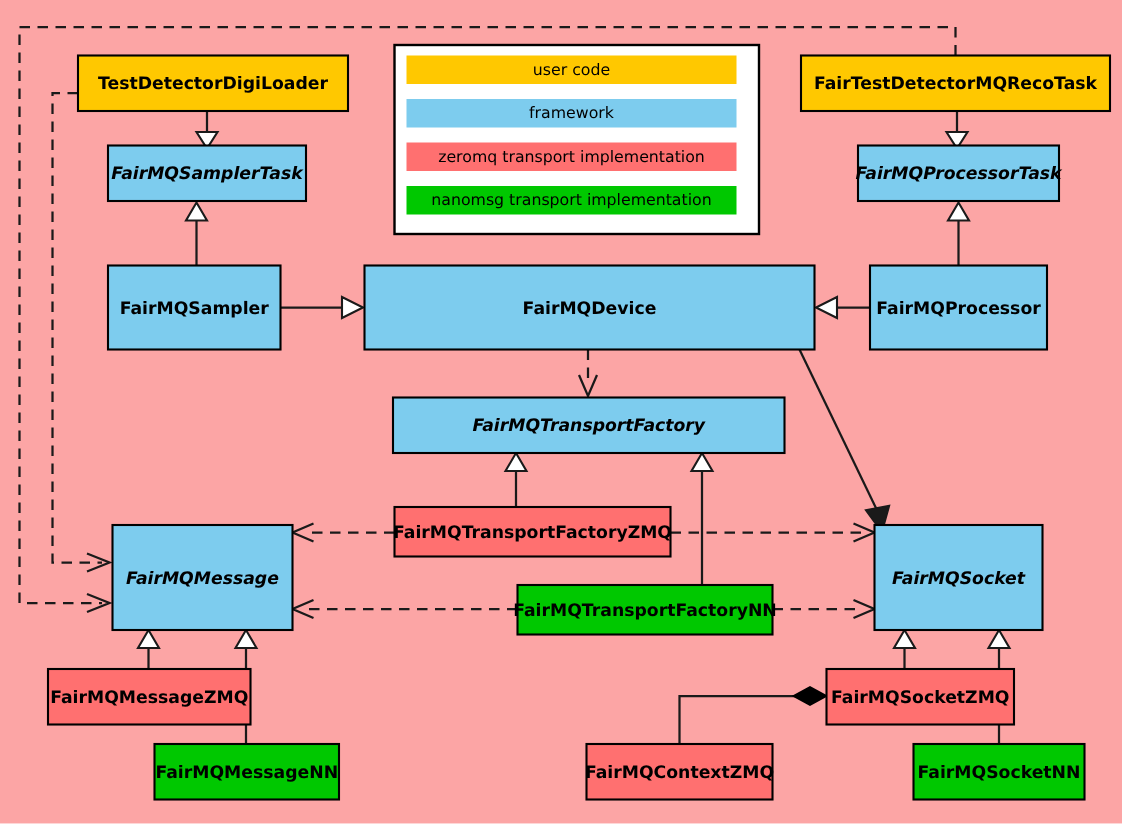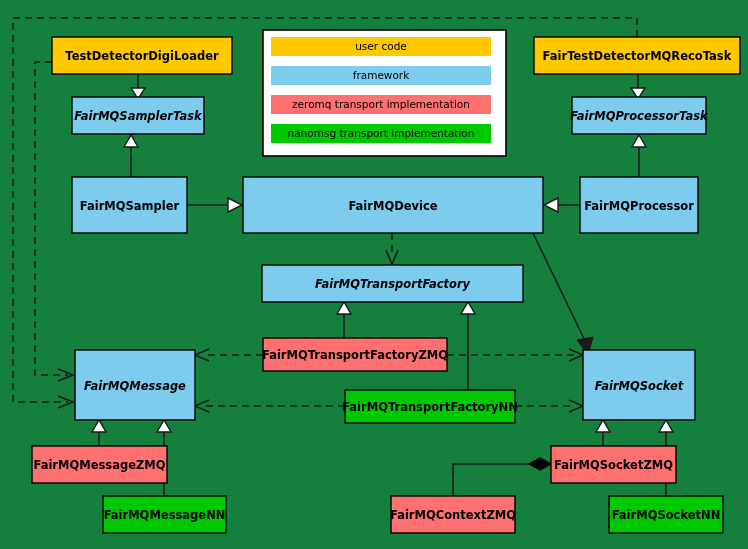--- a/index.html
+++ b/index.html
@@ -7,21 +7,21 @@
     padding: 0;
     background: #ffffff;
   }
   body {
     font-family: "DejaVu Sans", sans-serif;
   }
   #diagram-root {
     position: relative;
     width: 748px;
     height: 549px;
-    background: #15803d;
+    background: #fca5a5;
     overflow: hidden;
   }
   svg#uml-canvas {
     position: absolute;
     left: 0;
     top: 0;
     width: 748px;
     height: 549px;
   }
   .uml-box {

